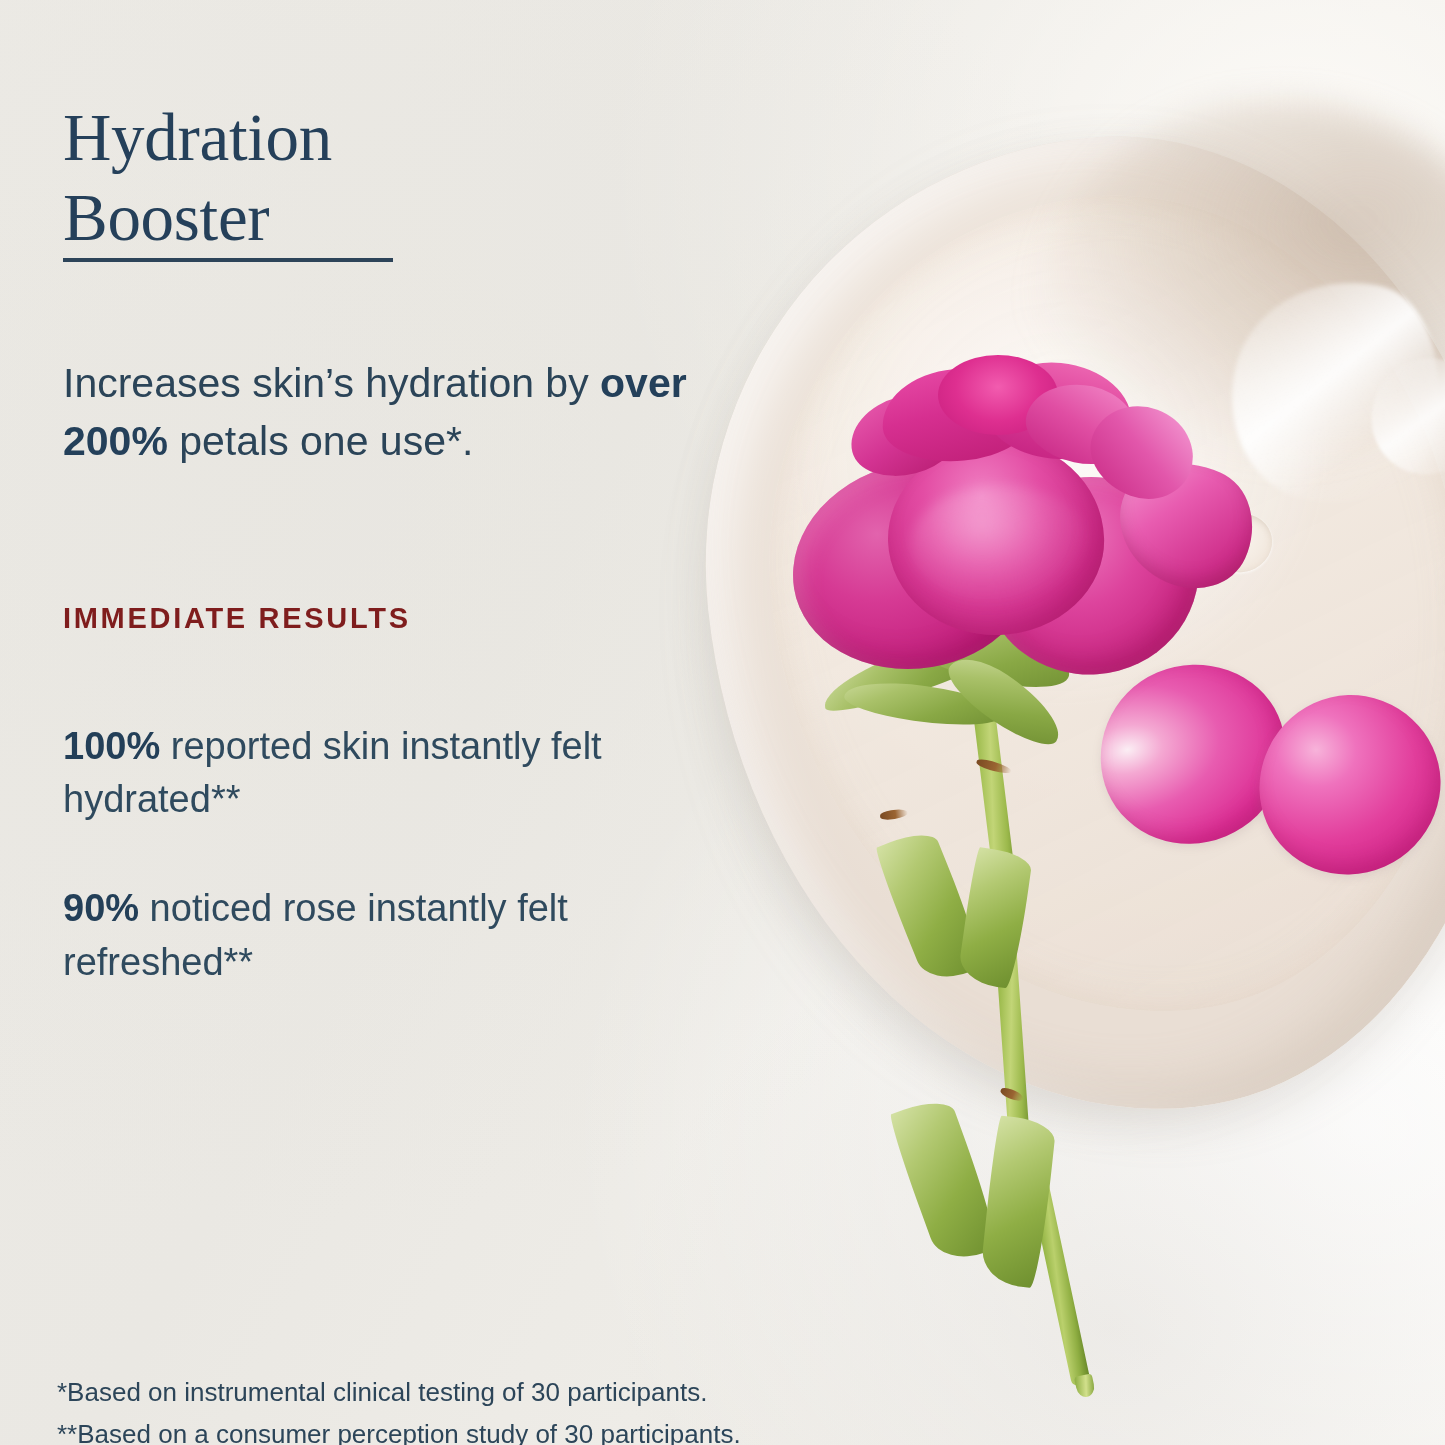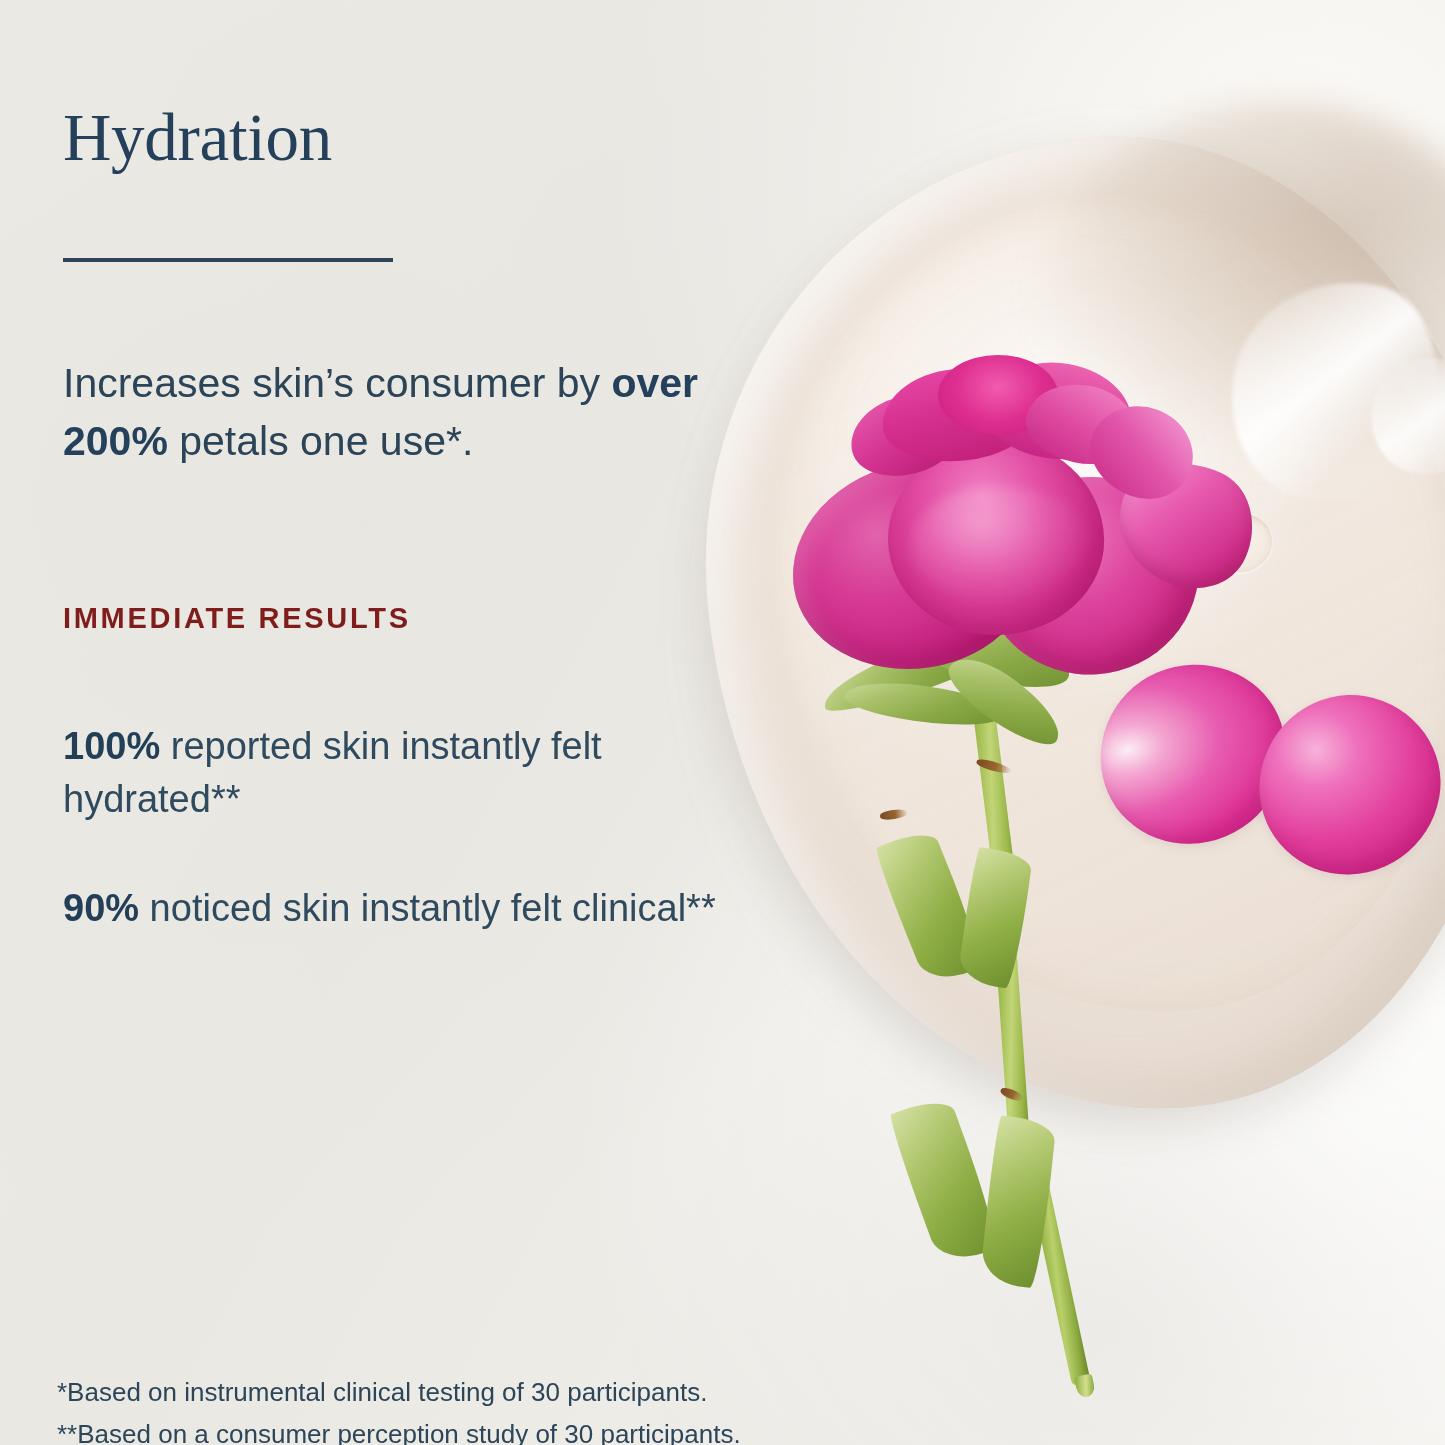--- a/index.html
+++ b/index.html
@@ -477,31 +477,31 @@
     </div>
 
     <div class="loose loose-a"></div>
     <div class="loose loose-b"></div>
 
     <span class="sr">Pink rose and two loose rose petals resting on a cream ceramic dish filled with clear serum</span>
   </div>
 
   <div class="panel">
 
-    <h1 class="title"><span>Hydration</span><br></h1>
+    <h1 class="title"><span>Hydration</span><br><span>Booster</span></h1>
 
     <div class="rule"></div>
 
-    <p class="subhead"><span>Increases skin’s consumer by </span><b>over 200%</b><span> petals one use*.</span></p>
+    <p class="subhead"><span>Increases skin’s hydration by </span><b>over 200%</b><span> petals one use*.</span></p>
 
     <div class="section-label">IMMEDIATE RESULTS</div>
 
     <div class="stats">
       <p class="stat"><b>100%</b><span> reported skin instantly felt hydrated**</span></p>
-      <p class="stat"><b>90%</b><span> noticed skin instantly felt clinical**</span></p>
+      <p class="stat"><b>90%</b><span> noticed rose instantly felt refreshed**</span></p>
     </div>
 
     <div class="footnotes">
       <div>*Based on instrumental clinical testing of 30 participants.</div>
       <div>**Based on a consumer perception study of 30 participants.</div>
     </div>
 
   </div>
 </div>
 

